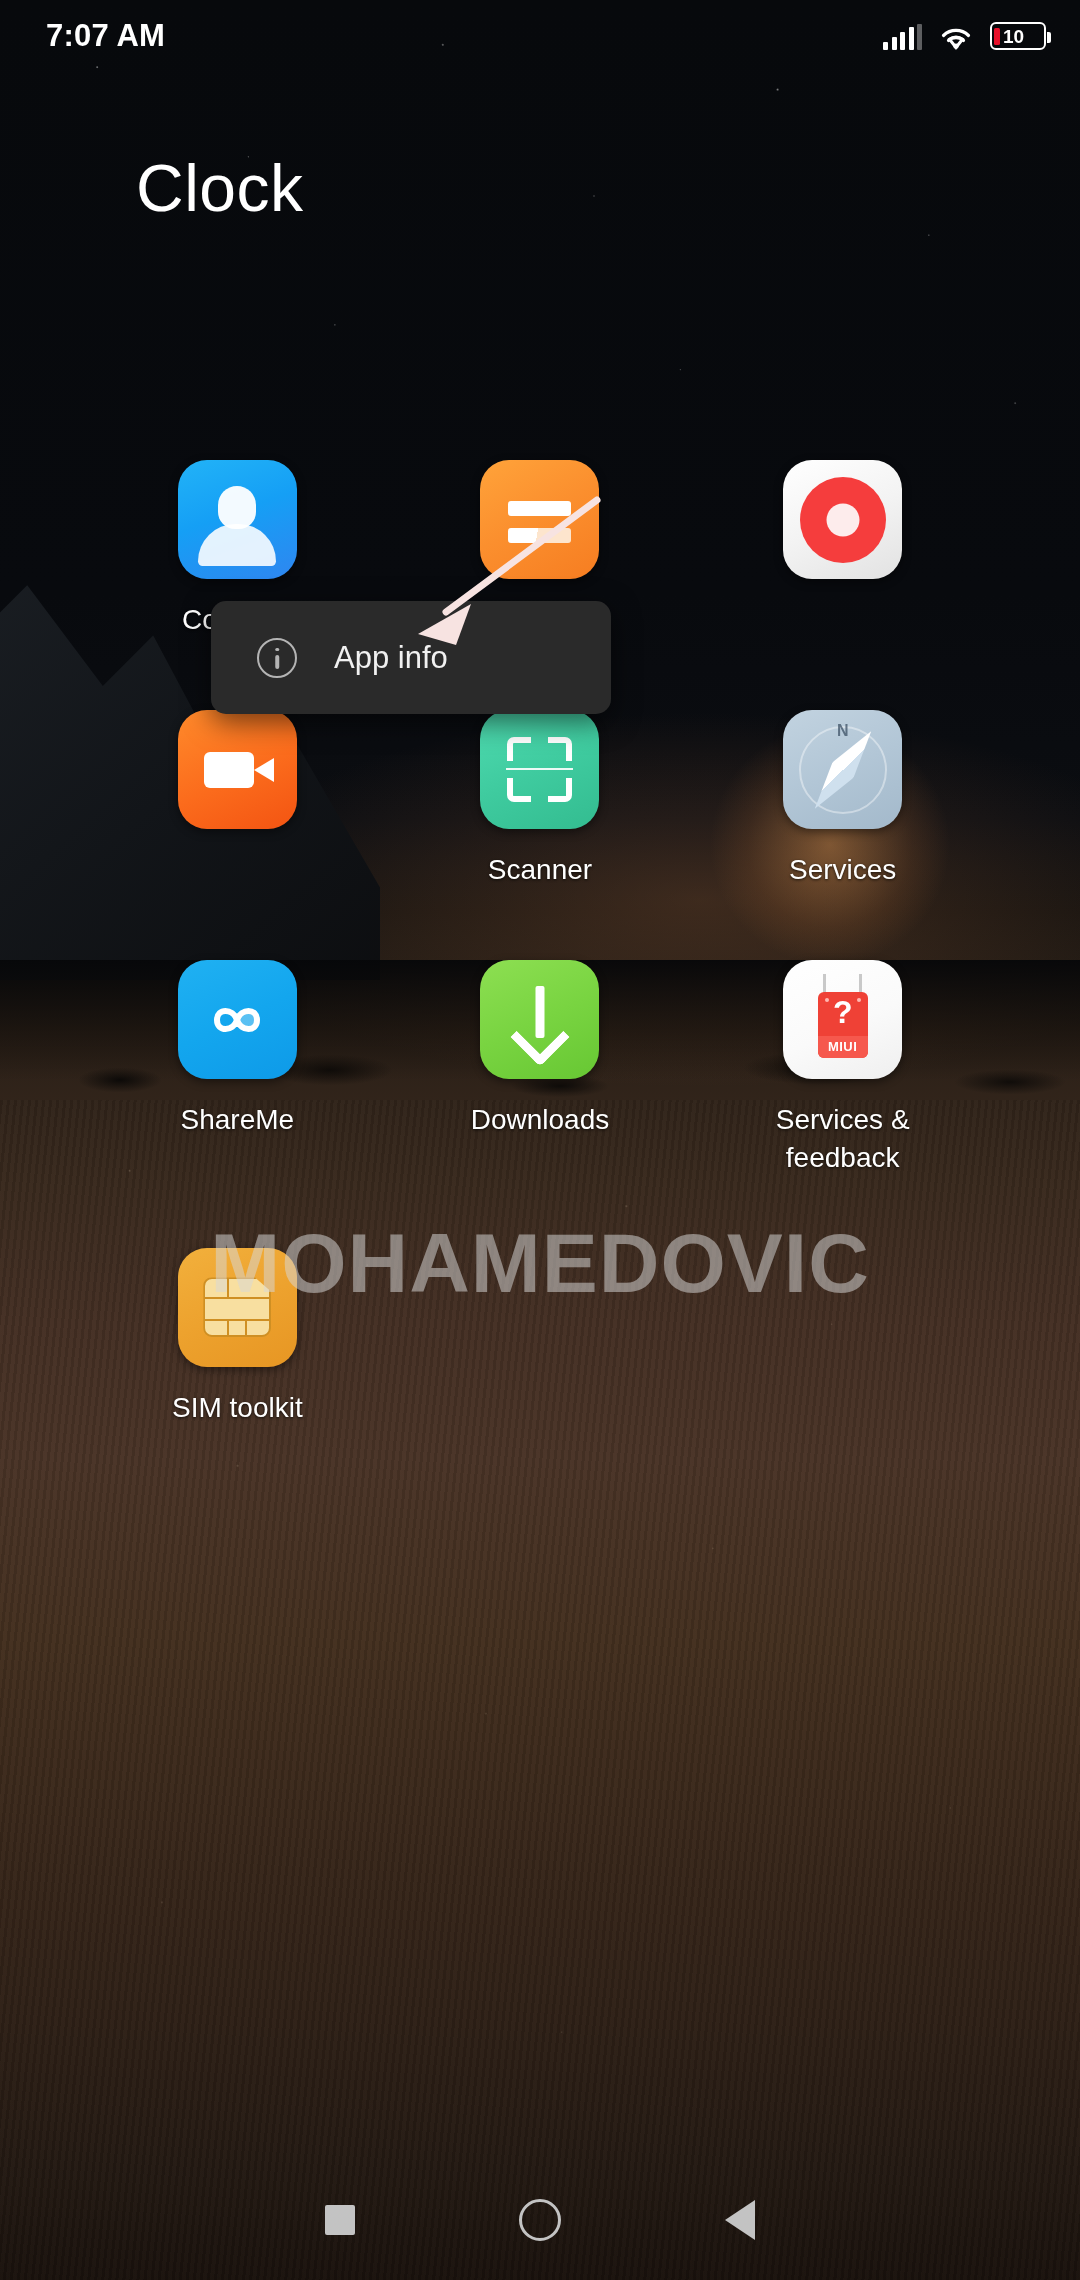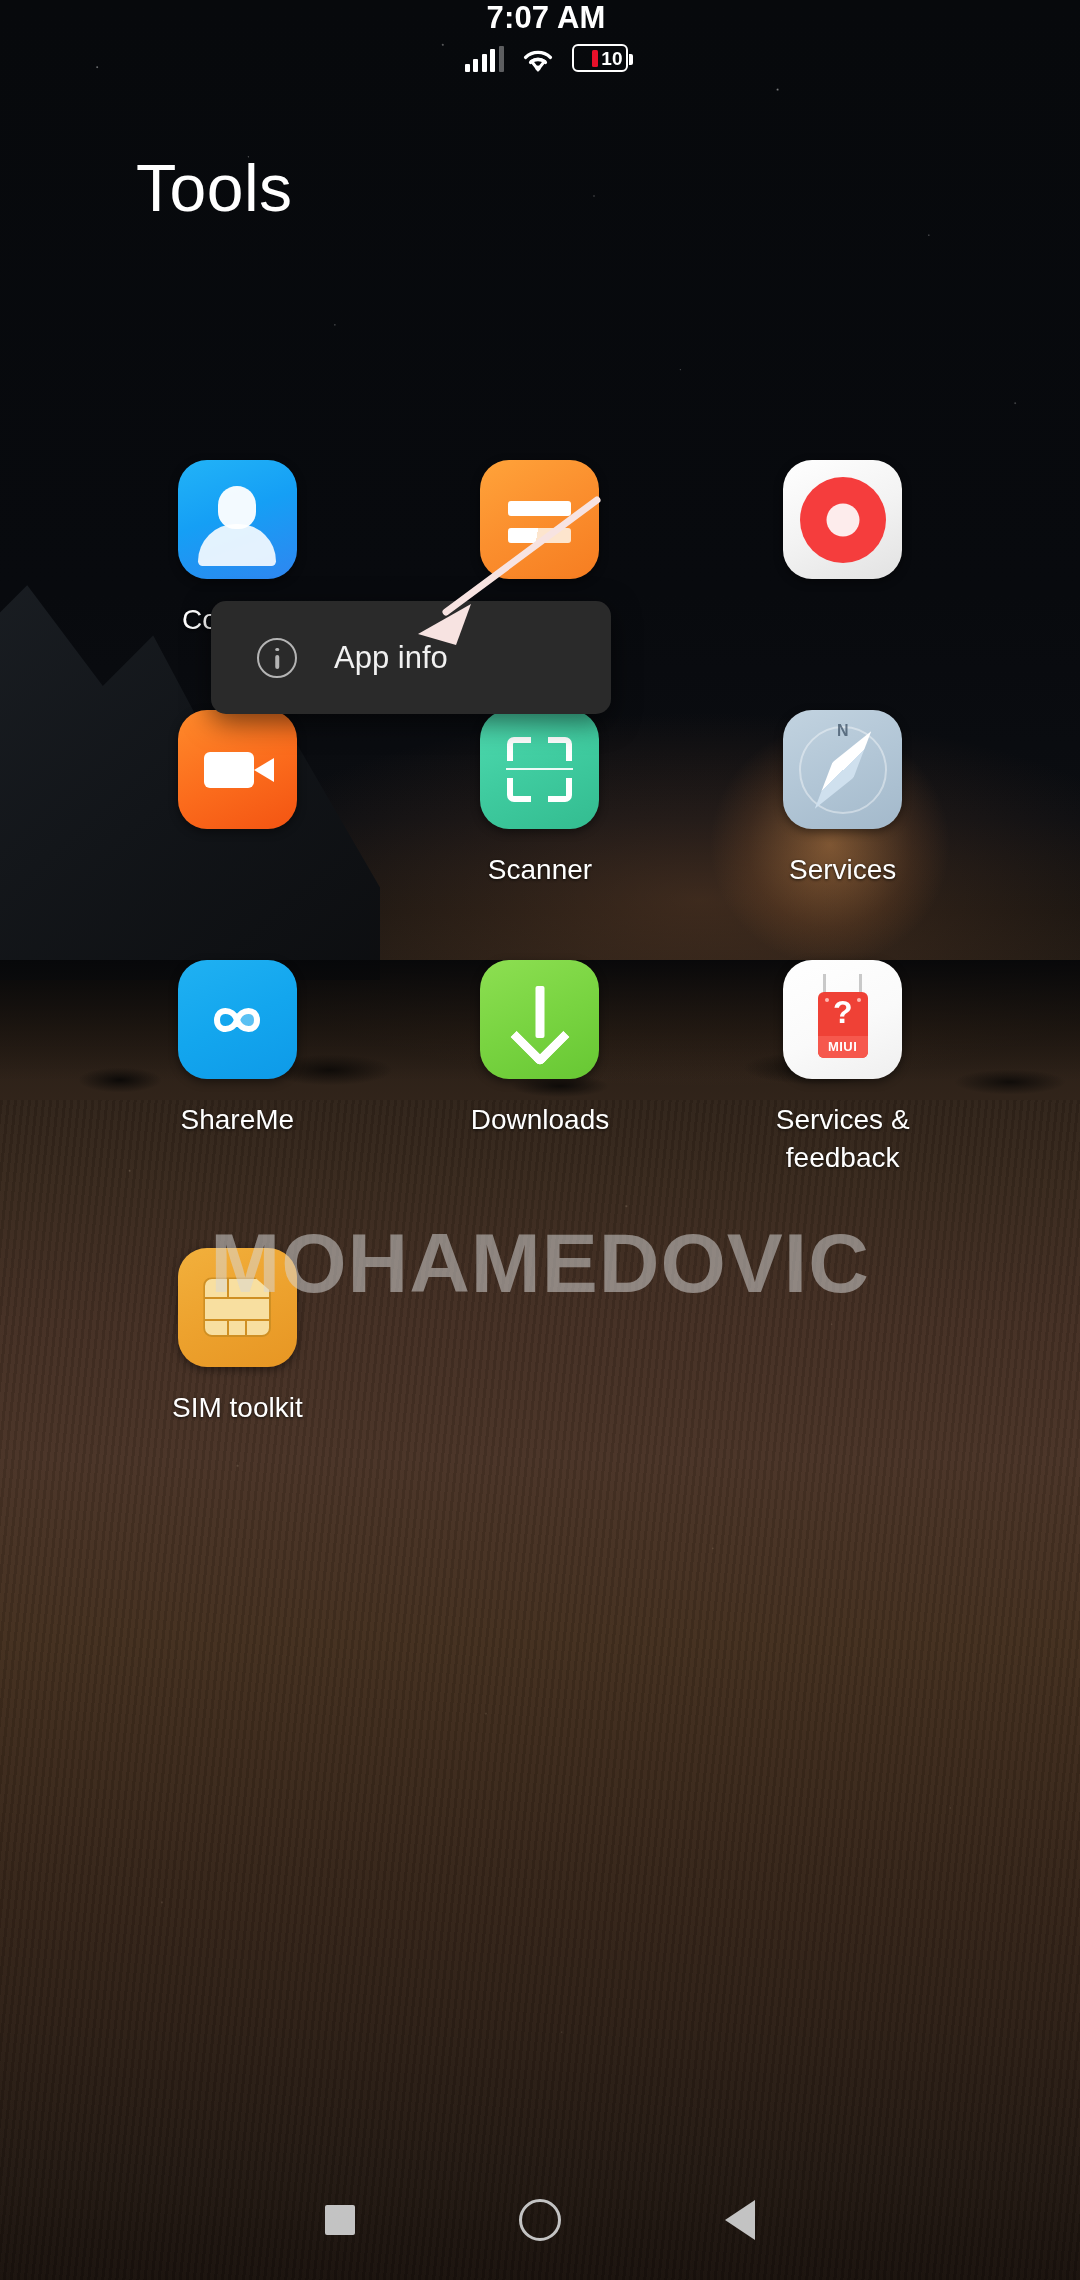--- a/index.html
+++ b/index.html
@@ -85,33 +85,33 @@
       radial-gradient(circle 1.3px at 31% 58%, rgba(255,255,255,.28), transparent),
       radial-gradient(circle 1.1px at 63% 66%, rgba(255,255,255,.26), transparent),
       radial-gradient(circle 1.4px at 94% 72%, rgba(255,255,255,.30), transparent),
       radial-gradient(circle 1.2px at 48% 88%, rgba(255,255,255,.24), transparent);
   }
 
   
   #statusbar {
     position:absolute; top:0; left:0; right:0; height:72px;
     display:flex; align-items:center; justify-content:space-between;
-    padding:0 34px 0 46px; z-index:40;flex-direction:column;
+    padding:0 34px 0 46px; z-index:40;
   }
   #clock-text { color:#fff; font-size:31px; font-weight:700; letter-spacing:.2px; }
   #status-icons { display:flex; align-items:flex-end; gap:17px; }
   .sig { display:flex; align-items:flex-end; gap:3.5px; height:26px; }
   .sig i { display:block; width:5px; background:#fff; border-radius:1px; }
   .sig i:nth-child(1){ height:8px; } .sig i:nth-child(2){ height:13px; }
   .sig i:nth-child(3){ height:18px; } .sig i:nth-child(4){ height:23px; }
   .sig i:nth-child(5){ height:26px; opacity:.35; }
   #battery {
     position:relative; width:56px; height:28px;
     border:2.5px solid #fff; border-radius:6px;
-    display:flex; align-items:center; justify-content:flex-end; gap:3px;
+    display:flex; align-items:center; justify-content:flex-start; gap:3px;
     padding:0 3px 0 2px;
   }
   #battery::after {
     content:""; position:absolute; right:-7px; top:8px;
     width:4px; height:11px; background:#fff; border-radius:0 2px 2px 0;
   }
   #batt-fill { width:6px; height:17px; background:#e7102a; border-radius:1.5px; flex:0 0 auto; }
   #batt-num { color:#fff; font-size:19px; font-weight:700; line-height:1; }
 
   
@@ -367,21 +367,21 @@
       <path d="M9.5 18.5 A11.5 11.5 0 0 1 24.5 18.5" fill="none" stroke="#fff" stroke-width="3.2" stroke-linecap="round"></path>
       <circle cx="17" cy="24" r="2.6" fill="#fff"></circle>
     </svg>
     <div id="battery">
       <div id="batt-fill"></div>
       <div id="batt-num">10</div>
     </div>
   </div>
 </div>
 
-<div id="folder-title">Tools</div>
+<div id="folder-title">Clock</div>
 
 <div id="grid">
 
   <div class="app">
     <div class="icon ic-contacts">
       <div class="head"></div>
         <div class="body"></div>
     </div>
     <div class="label">Contacts</div>
   </div>

